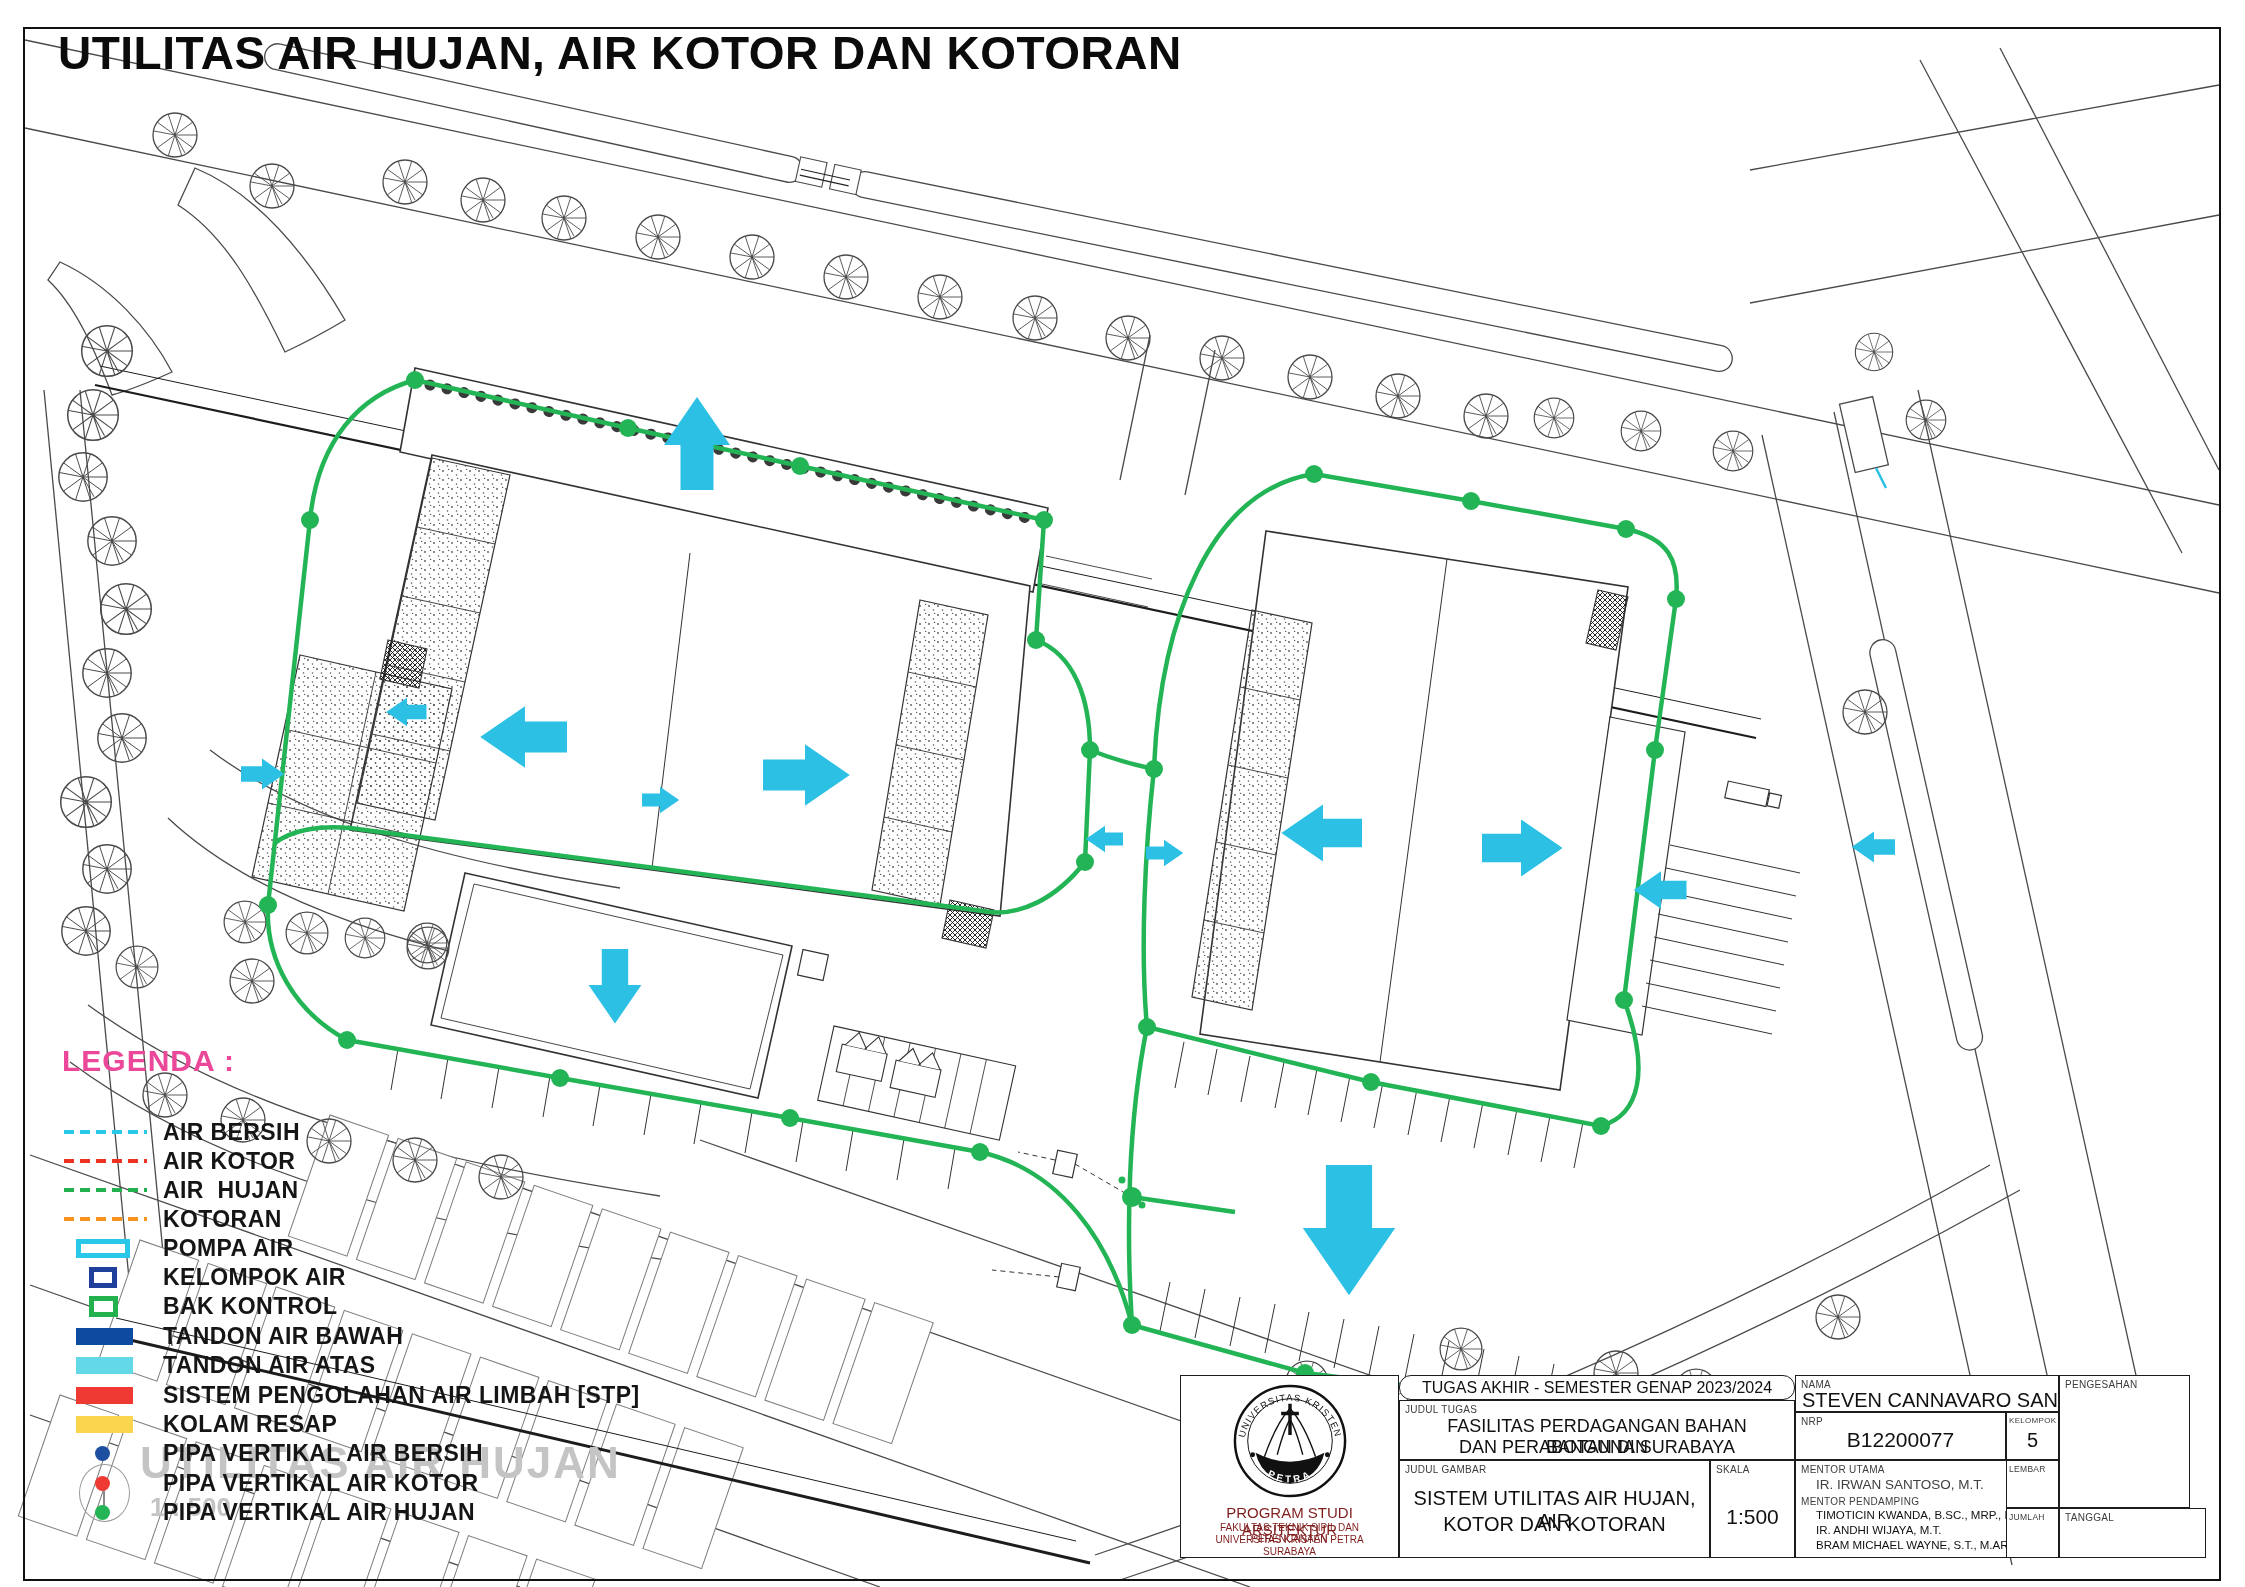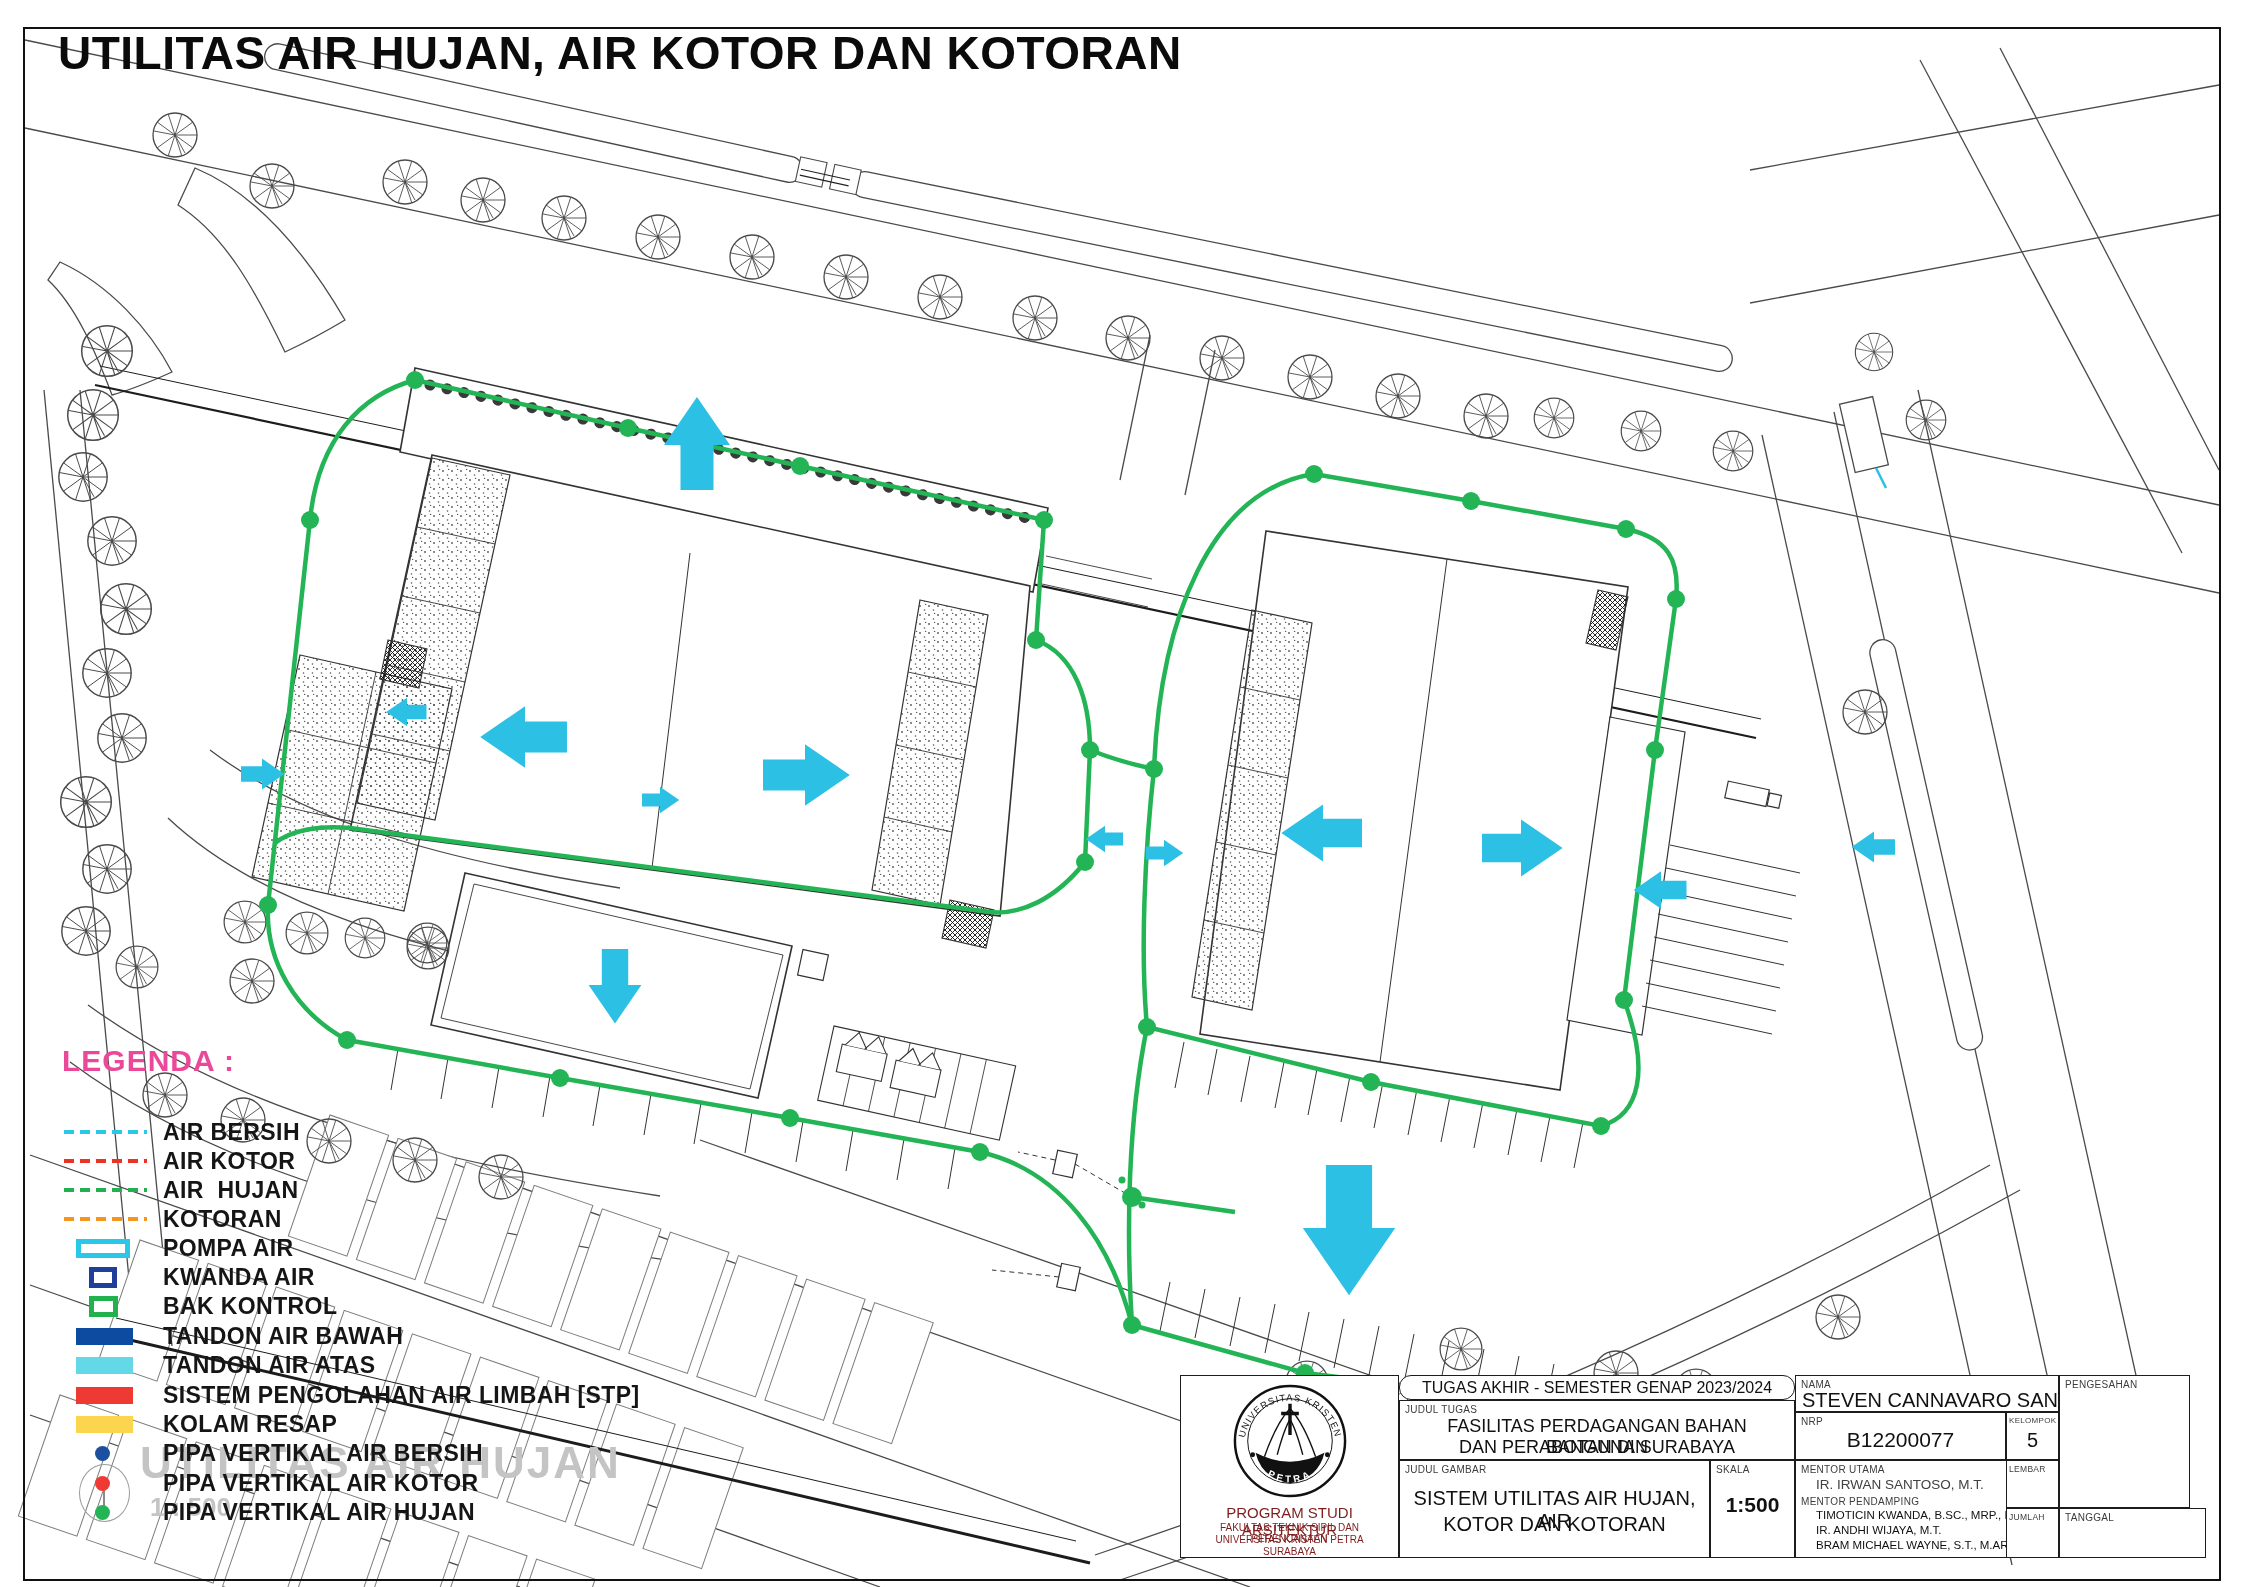--- a/index.html
+++ b/index.html
@@ -437,21 +437,21 @@
 <div class="lg-row" style="top:1234px">
       <span class="lg-sym">
         <span class="sym-pompa"></span>
       </span>
       <span class="lg-label">POMPA AIR</span>
     </div>
 <div class="lg-row" style="top:1263px">
       <span class="lg-sym">
         <span class="sym-meteran"></span>
       </span>
-      <span class="lg-label">KWANDA AIR</span>
+      <span class="lg-label">KELOMPOK AIR</span>
     </div>
 <div class="lg-row" style="top:1292px">
       <span class="lg-sym">
         <span class="sym-bak"></span>
       </span>
       <span class="lg-label">BAK KONTROL</span>
     </div>
 <div class="lg-row" style="top:1322px">
       <span class="lg-sym">
         <span class="sym-fill f-bawah"></span>
@@ -530,21 +530,21 @@
   </div>
 
   <div class="tb" style="left:1399px;top:1460px;width:311px;height:98px;">
     <span class="lab">JUDUL GAMBAR</span>
     <div class="ctr" style="top:26px;font-size:20px;">SISTEM UTILITAS AIR HUJAN, AIR</div>
     <div class="ctr" style="top:52px;font-size:20px;">KOTOR DAN KOTORAN</div>
   </div>
 
   <div class="tb" style="left:1710px;top:1460px;width:85px;height:98px;">
     <span class="lab">SKALA</span>
-    <div class="ctr" style="top:32px;font-size:21px;font-weight:bold;">1:500</div>
+    <div class="ctr" style="top:44px;font-size:21px;">1:500</div>
   </div>
 
   <div class="tb" style="left:1795px;top:1375px;width:264px;height:37px;">
     <span class="lab">NAMA</span>
     <div style="position:absolute;left:6px;top:13px;font-size:20px;color:#111;white-space:nowrap;">STEVEN CANNAVARO SANTOSO</div>
   </div>
 
   <div class="tb" style="left:1795px;top:1412px;width:211px;height:48px;">
     <span class="lab">NRP</span>
     <div class="ctr" style="top:15px;font-size:21px;">B12200077</div>

